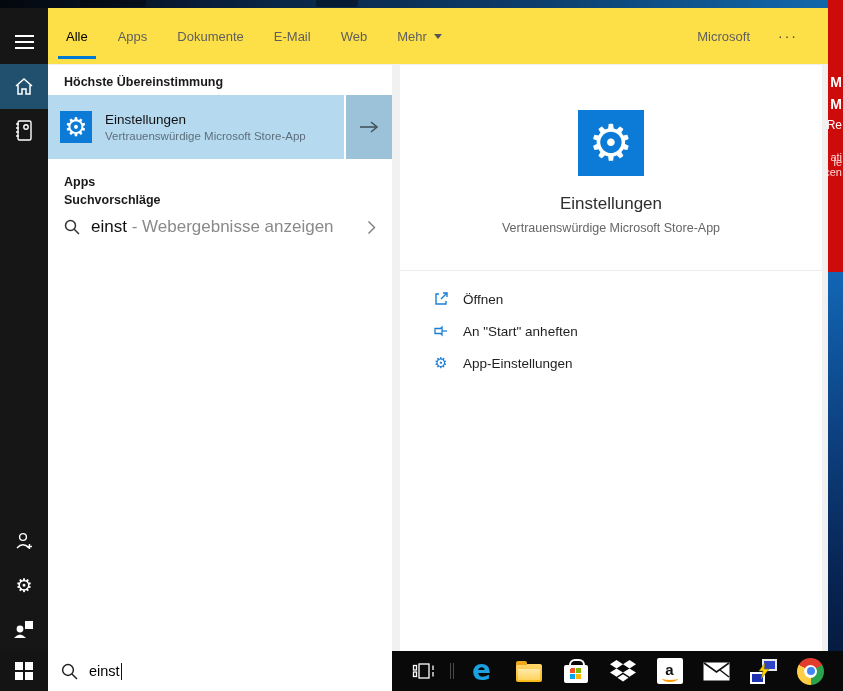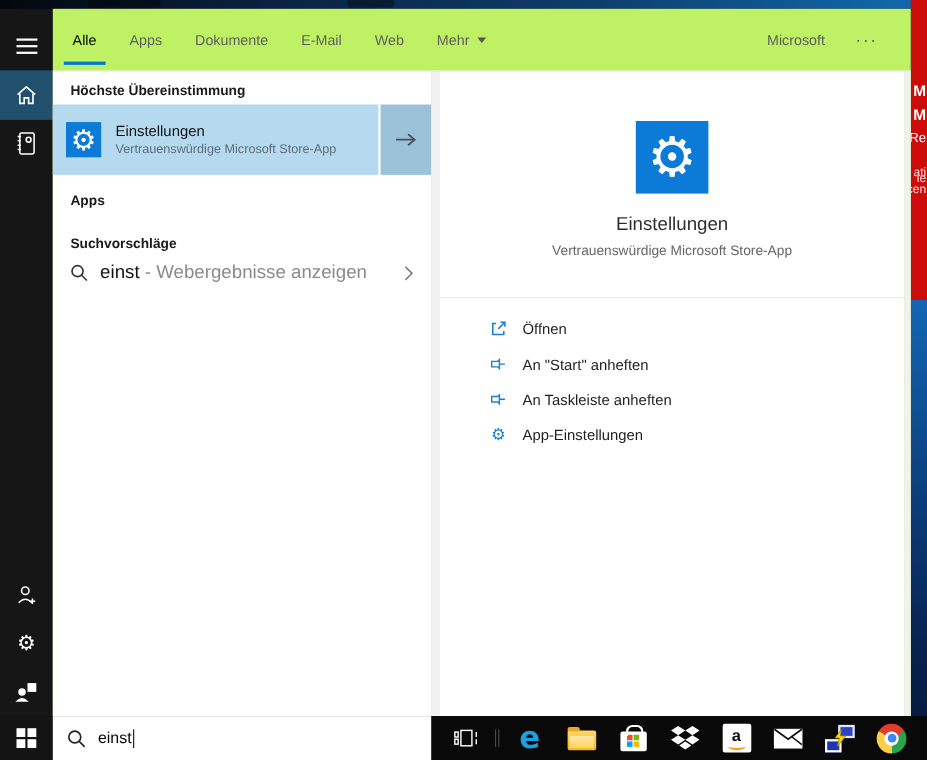--- a/index.html
+++ b/index.html
@@ -27,21 +27,21 @@
   
   .rail { position:absolute; left:0; top:8px; width:48px; height:643px; background:#161616;
     display:flex; flex-direction:column; align-items:stretch; padding-top:12px; }
   .rail-btn { height:44px; display:flex; align-items:center; justify-content:center; flex:0 0 auto; color:#fff; }
   .rail-btn.selected { height:45px; background:#20506e; }
   .rail-spacer { flex:1 1 auto; }
   .hamburger { display:flex; flex-direction:column; gap:4px; }
   .hamburger i { display:block; width:19px; height:2px; background:#fff; }
 
   
-  .flyout { position:absolute; left:48px; top:8px; width:780px; height:643px; background:#bef264; display:flex; flex-direction:column; }
+  .flyout { position:absolute; left:48px; top:8px; width:780px; height:643px; background:#fde047; display:flex; flex-direction:column; }
   .tabbar { height:57px; flex:0 0 auto; display:flex; align-items:center; padding:0 14px 0 18px; border-bottom:1px solid #f0f0f0; }
   .tab { position:relative; height:100%; display:flex; align-items:center; margin-right:30px; font-size:13px; color:#5f5f5f; cursor:default; }
   .tab.active { color:#000; }
   .tab.active::after { content:""; position:absolute; left:-8px; right:-8px; bottom:5px; height:3px; background:#0078d7; }
   .tab .caret-down { margin-left:7px; width:0; height:0; border-left:4px solid transparent; border-right:4px solid transparent; border-top:5px solid #555; }
   .tab-feedback { margin-left:auto; font-size:13px; color:#5f5f5f; }
   .more-dots { margin:0 16px 0 28px; font-size:14px; letter-spacing:2px; color:#444; }
 
   .fly-body { flex:1 1 auto; display:flex; min-height:0; }
   .panel-left { width:344px; flex:0 0 auto; background:#fff; }
@@ -62,30 +62,30 @@
   .best-arrow { width:46px; flex:0 0 auto; margin-left:2px; background:#9cc2da; display:flex; align-items:center; justify-content:center; }
 
   .sec-header.apps { margin-top:14px; }
   .list-row { height:36px; display:flex; align-items:center; cursor:default; }
   .row-ico { width:18px; margin-left:15px; display:flex; justify-content:center; flex:0 0 auto; }
   .office-ico { color:#7d9bb5; font-size:12px; line-height:1; }
   .row-label { margin-left:10px; font-size:13.5px; color:#1c1c1c; }
   .row-chev { margin-left:auto; margin-right:16px; display:flex; }
   .sugg-text { margin-left:10px; font-size:17px; color:#111; }
   .sugg-suffix { color:#8a8a8a; }
-  .sec-header.sugg { margin-top:21px; }
+  .sec-header.sugg { margin-top:0; }
 
   
   .tile-lg { width:66px; height:66px; margin:45px auto 0; background:#0b7bd7; display:flex; align-items:center; justify-content:center; }
   .tile-lg .gear-glyph { color:#fff; font-size:50px; line-height:1; }
   .rp-title { margin-top:18px; text-align:center; font-size:17px; color:#2e2e2e; }
   .rp-sub { margin-top:7px; text-align:center; font-size:12.5px; color:#666; }
   .rp-divider { margin-top:35px; border-top:1px solid #ececec; }
   .rp-actions { margin-top:12px; }
-  .action-row { height:32px; display:flex; align-items:center; padding-left:44px; cursor:default; }
+  .action-row { height:32px; display:flex; align-items:center; padding-left:32px; cursor:default; }
   .action-ico { width:18px; display:flex; justify-content:center; color:#1b7fd4; flex:0 0 auto; }
   .action-ico .gear-glyph { font-size:15px; line-height:1; }
   .action-label { margin-left:13px; font-size:13.5px; color:#1f1f1f; }
 
   
   .taskbar { position:absolute; left:0; top:651px; width:843px; height:40px; background:#090909; display:flex; align-items:stretch; }
   .start-btn { width:48px; display:flex; align-items:center; justify-content:center; background:#141414; flex:0 0 auto; }
   .winlogo { display:grid; grid-template-columns:8px 8px; grid-template-rows:8px 8px; gap:1.5px; }
   .winlogo i { background:#fff; }
   .tb-search { width:344px; flex:0 0 auto; background:#fff; display:flex; align-items:center; }
@@ -282,31 +282,20 @@
                 <g transform="rotate(-90 8 8)">
                   <path d="M5.5 2 h5 v5.5 l1.5 1.5 h-8 l1.5 -1.5 z"></path>
                   <line x1="8" y1="9" x2="8" y2="14"></line>
                 </g>
               </svg>
             </span>
             <span class="action-label">An "Start" anheften</span>
           </div>
           <div class="action-row">
             <span class="action-ico">
-              <svg width="16" height="16" viewBox="0 0 16 16" fill="none" stroke="#1b7fd4" stroke-width="1.3">
-                <g transform="rotate(-90 8 8)">
-                  <path d="M5.5 2 h5 v5.5 l1.5 1.5 h-8 l1.5 -1.5 z"></path>
-                  <line x1="8" y1="9" x2="8" y2="14"></line>
-                </g>
-              </svg>
-            </span>
-            <span class="action-label">An Taskleiste anheften</span>
-          </div>
-          <div class="action-row">
-            <span class="action-ico">
                 <span class="gear-glyph"></span>
               </span>
             <span class="action-label">App-Einstellungen</span>
           </div>
         </div>
       </div>
 
       <div class="panel-edge"></div>
     </div>
   </div>

